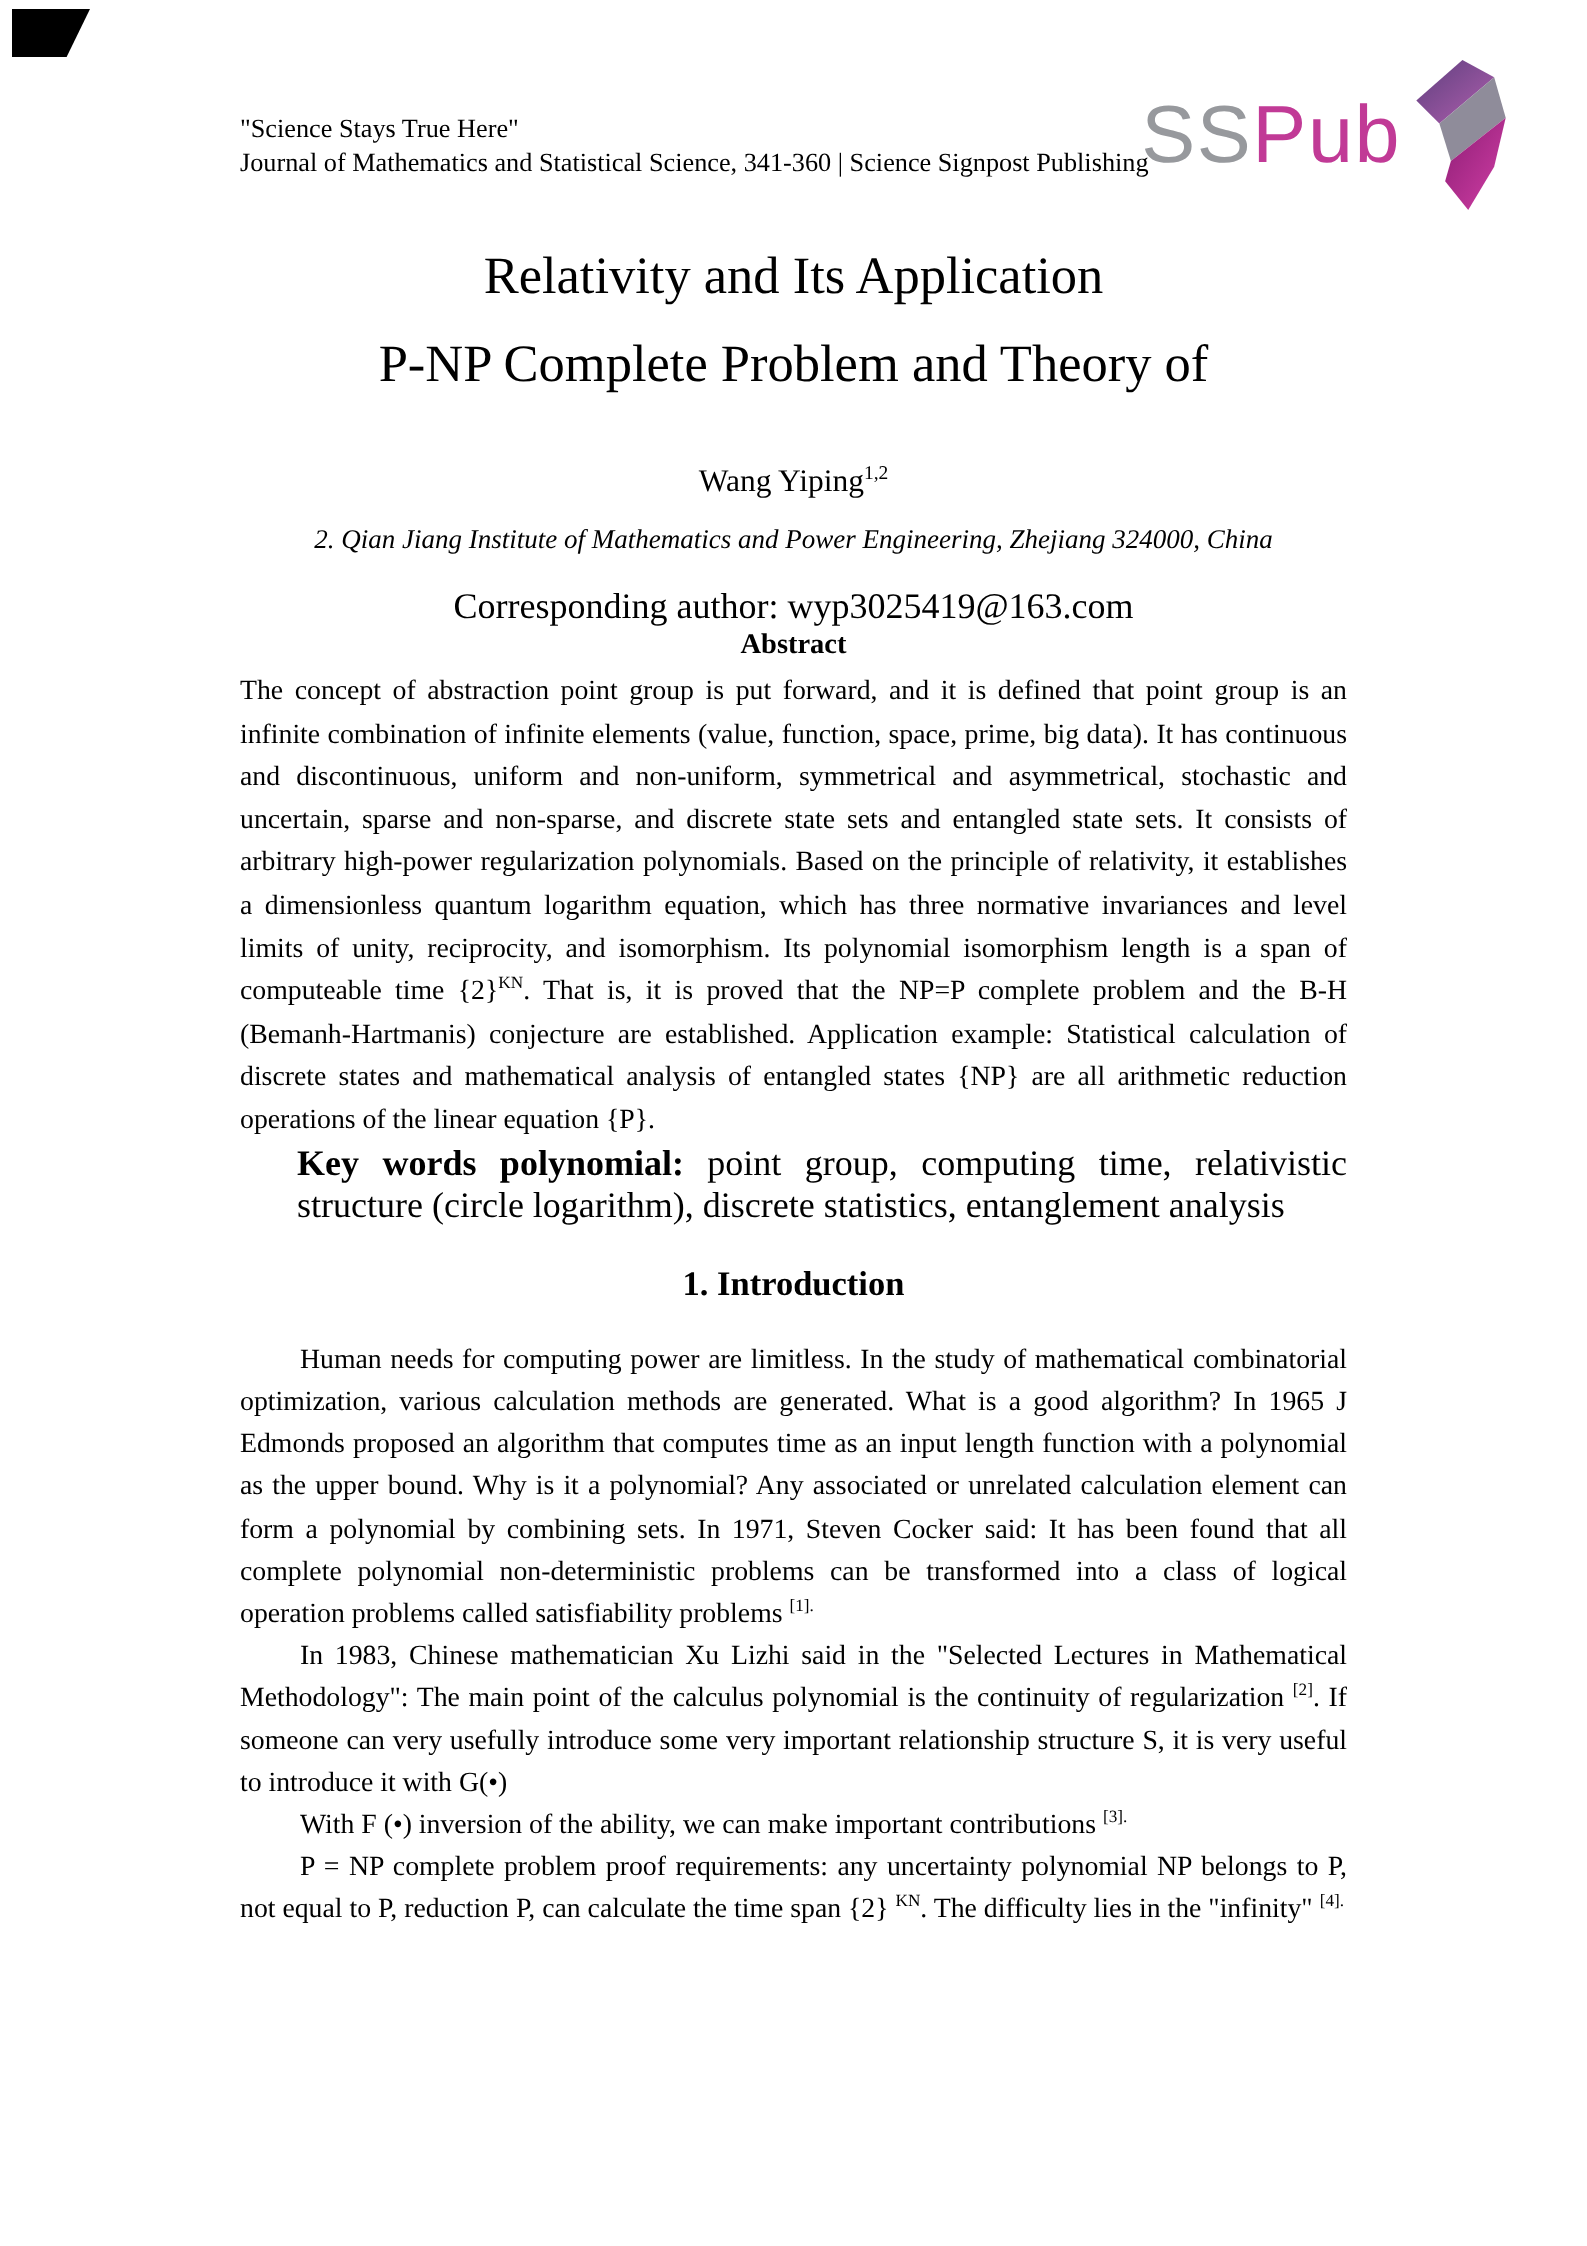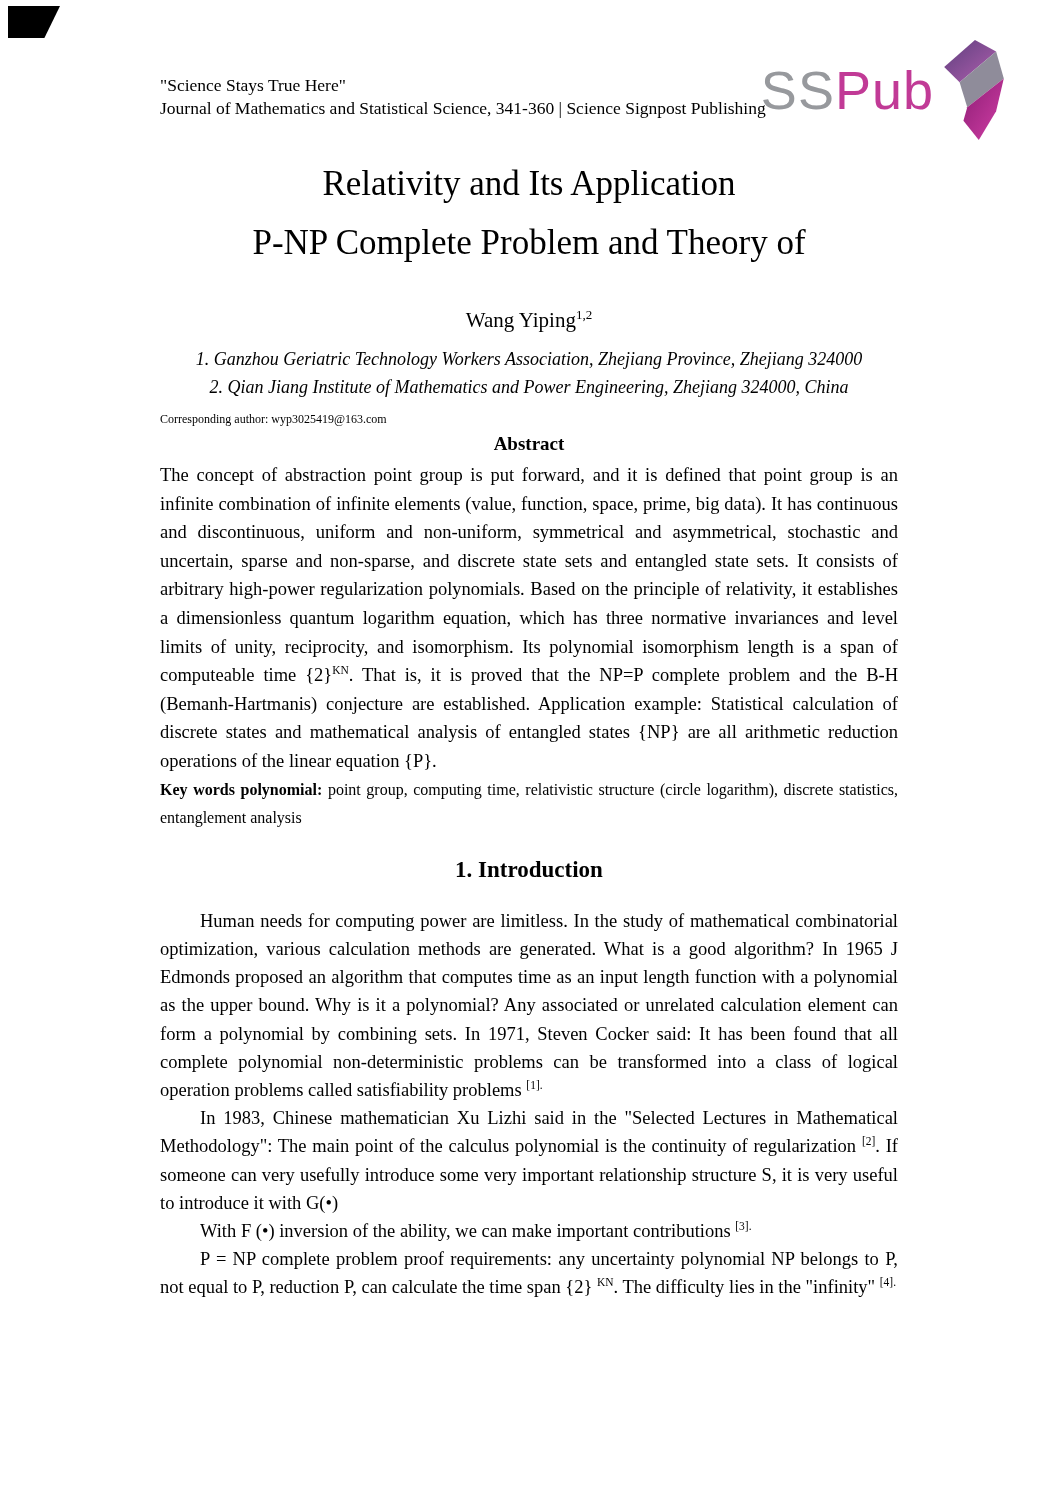--- a/index.html
+++ b/index.html
@@ -36,29 +36,29 @@
   .title {
     margin-top:34px; text-align:center;
     font-size:35px; line-height:59px; font-weight:400;
   }
 
   .author-line { margin-top:36px; text-align:center; font-size:21px; }
   .author-line sup { font-size:13px; }
 
   .affiliations { margin-top:12px; text-align:center; font-style:italic; font-size:18px; line-height:28px; }
   .affiliations div { margin-top:0; }
-  .corresponding { margin-top:4px; text-align:left; font-size:12px; line-height:28px; }
+  .corresponding { margin-top:18px; text-align:center; font-size:24px; line-height:28px; }
 
   .abstract-heading { text-align:center; font-weight:bold; font-size:19px; }
 
   .abstract-body {
     margin-top:6px; text-align:justify;
     font-size:18.5px; line-height:28.6px;
   }
-  .keywords { text-align:justify; font-size:16px; line-height:28.6px; }
+  .keywords { text-align:justify; font-size:24px; line-height:28.6px;margin-left:38px; }
   .keywords b { font-weight:bold; }
 
   .section-heading { margin-top:24px; text-align:center; font-weight:bold; font-size:23px; }
 
   .intro p {
     margin:0; text-align:justify; text-indent:40px;
     font-size:18.5px; line-height:28.2px;
   }
   .intro { margin-top:24px; }
 
@@ -99,21 +99,20 @@
     </div>
 
     <div class="title">
       <div>Relativity and Its Application</div>
       <div>P-NP Complete Problem and Theory of</div>
     </div>
 
     <div class="author-line"><span>Wang Yiping</span><sup>1,2</sup></div>
 
     <div class="affiliations">
-      <div>1. Ganzhou Geriatric Technology Workers Association, Zhejiang Province, Zhejiang 324000</div>
       <div>2. Qian Jiang Institute of Mathematics and Power Engineering, Zhejiang 324000, China</div>
     </div>
 
     <div class="corresponding">Corresponding author: wyp3025419@163.com</div>
 
     <div class="abstract-heading">Abstract</div>
 
     <div class="abstract-body">The concept of abstraction point group is put forward, and it is defined that point group is an infinite combination of infinite elements (value, function, space, prime, big data). It has continuous and discontinuous, uniform and non-uniform, symmetrical and asymmetrical, stochastic and uncertain, sparse and non-sparse, and discrete state sets and entangled state sets. It consists of arbitrary high-power regularization polynomials. Based on the principle of relativity, it establishes a dimensionless quantum logarithm equation, which has three normative invariances and level limits of unity, reciprocity, and isomorphism. Its polynomial isomorphism length is a span of computeable time {2}<sup>KN</sup>. That is, it is proved that the NP=P complete problem and the B-H (Bemanh-Hartmanis) conjecture are established. Application example: Statistical calculation of discrete states and mathematical analysis of entangled states {NP} are all arithmetic reduction operations of the linear equation {P}.</div>
 
     <div class="keywords"><b>Key words polynomial:</b><span> point group, computing time, relativistic structure (circle logarithm), discrete statistics, entanglement analysis</span></div>

